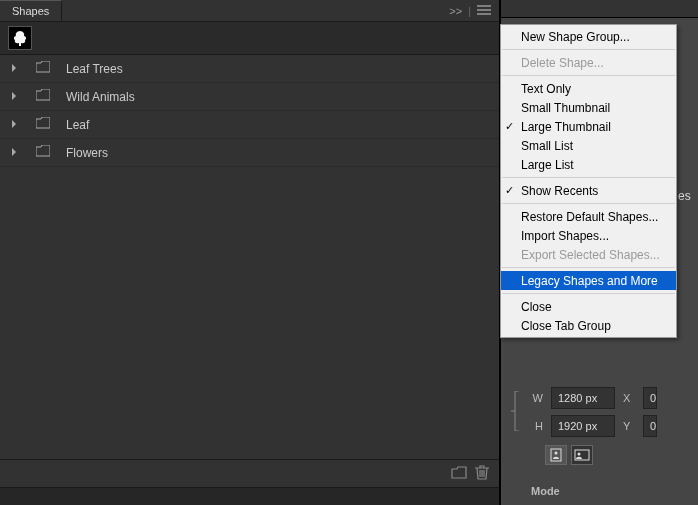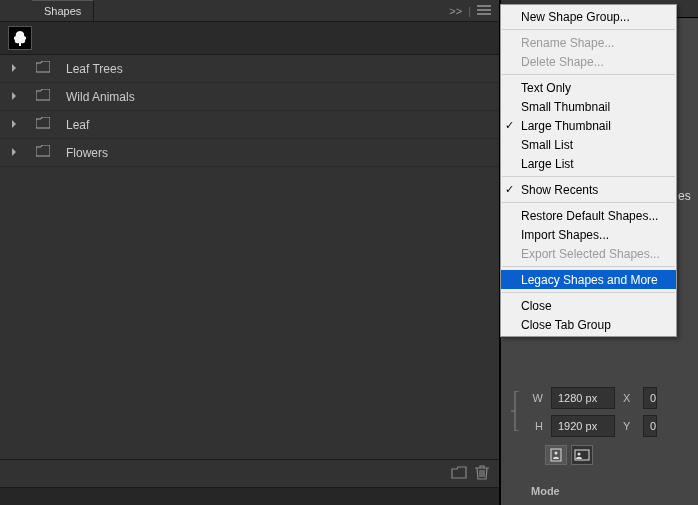--- a/index.html
+++ b/index.html
@@ -1,20 +1,20 @@
 <!DOCTYPE html>
 <html><head>
 <meta charset="utf-8">
 <style>
   * { box-sizing: border-box; margin: 0; padding: 0; font-family: "Segoe UI", Tahoma, sans-serif; }
   html, body { width: 698px; height: 505px; overflow: hidden; background: #0d0d0d; }
   .app { display: flex; width: 698px; height: 505px; font-size: 12px; color: #ccc; position: relative; }
   .main { flex: 0 0 500px; display: flex; flex-direction: column; background: #323232; border-right: 1px solid #000; }
   .panel-header { height: 22px; background: #323232; border-bottom: 1px solid #1a1a1a; display: flex; align-items: center; }
-  .tab { height: 100%; padding: 0 12px; display: flex; align-items: center; background: #323232; font-size: 11px; color: #ddd; border-top: 1px solid #555; border-right: 1px solid #1a1a1a; margin-left: 32px; }
+  .tab { height: 100%; padding: 0 12px; display: flex; align-items: center; background: #323232; font-size: 11px; color: #ddd; border-top: 1px solid #555; border-right: 1px solid #1a1a1a; }
   .header-spacer { flex: 1; }
   .header-ctrl { display: flex; align-items: center; gap: 6px; padding-right: 8px; color: #999; font-size: 11px; }
   .shape-preview { padding: 4px 8px; border-bottom: 1px solid #1a1a1a; background: #2a2a2a; }
   .thumb { width: 24px; height: 24px; background: #000; border: 1px solid #555; display: flex; align-items: center; justify-content: center; }
   .folders { flex: 1; background: #323232; overflow: auto; }
   .folder-row { display: flex; align-items: center; height: 28px; padding-left: 10px; gap: 16px; border-bottom: 1px solid #2a2a2a; cursor: default; }
   .disclosure { width: 10px; color: #aaa; font-size: 10px; }
   .folder-icon { width: 14px; color: #aaa; }
   .panel-footer { height: 28px; border-top: 1px solid #1a1a1a; background: #323232; display: flex; align-items: center; justify-content: flex-end; gap: 8px; padding-right: 10px; }
   .ft-icon { color: #888; cursor: pointer; }
@@ -29,21 +29,21 @@
   .axis { color: #bbb; width: 12px; }
   .icon-row { display: flex; gap: 4px; padding-left: 34px; }
   .orient-btn { width: 22px; height: 20px; border: 1px solid #666; background: #333; display: flex; align-items: center; justify-content: center; }
   .orient-btn.active { background: #555; }
   .res-row { text-align: right; padding: 6px 4px 0 0; color: #ccc; }
   .mode-row { padding: 12px 4px 0 20px; color: #bbb; font-weight: bold; }
   .right-stub { position: absolute; right: 0; top: 186px; height: 20px; width: 20px; display:flex; align-items:center; color:#ddd; font-size:12px; }
   .right-stub2 { position: absolute; right: 16px; top: 262px; height: 20px; width: 20px; display:flex; align-items:center; color:#ddd; font-size:12px; }
 
   
-  .context-menu { position: absolute; left: 500px; top: 4px; width: 177px; background: #f0f0f0; border: 1px solid #9a9a9a; box-shadow: 2px 2px 4px rgba(0,0,0,0.4); color: #000; font-size: 12px; padding: 2px 0; }
+  .context-menu { position: absolute; left: 500px; top: 24px; width: 177px; background: #f0f0f0; border: 1px solid #9a9a9a; box-shadow: 2px 2px 4px rgba(0,0,0,0.4); color: #000; font-size: 12px; padding: 2px 0; }
   .menu-item { height: 19px; display: flex; align-items: center; padding-left: 20px; cursor: default; position: relative; }
   .menu-item.disabled { color: #9a9a9a; }
   .menu-item.highlight { background: #0a5fce; color: #fff; }
   .menu-item .check { position: absolute; left: 4px; font-size: 11px; }
   .menu-sep { height: 1px; background: #d0d0d0; margin: 3px 1px; }
   .link-ico-wrap { display:flex; flex-direction:column; gap:20px; align-items:center; padding-right:2px;}
 </style>
 </head>
 <body>
 
@@ -190,21 +190,20 @@
       </div>
     </div>
   </div>
 
   <div class="right-stub">es</div>
   <div class="right-stub2">ts</div>
 
   <div class="context-menu">
     <div class="menu-item">New Shape Group...</div>
     <div class="menu-sep"></div>
-    <div class="menu-item disabled">Rename Shape...</div>
     <div class="menu-item disabled">Delete Shape...</div>
     <div class="menu-sep"></div>
     <div class="menu-item">Text Only</div>
     <div class="menu-item">Small Thumbnail</div>
     <div class="menu-item">
         <span class="check">✓</span>
         <span>Large Thumbnail</span>
       </div>
     <div class="menu-item">Small List</div>
     <div class="menu-item">Large List</div>

